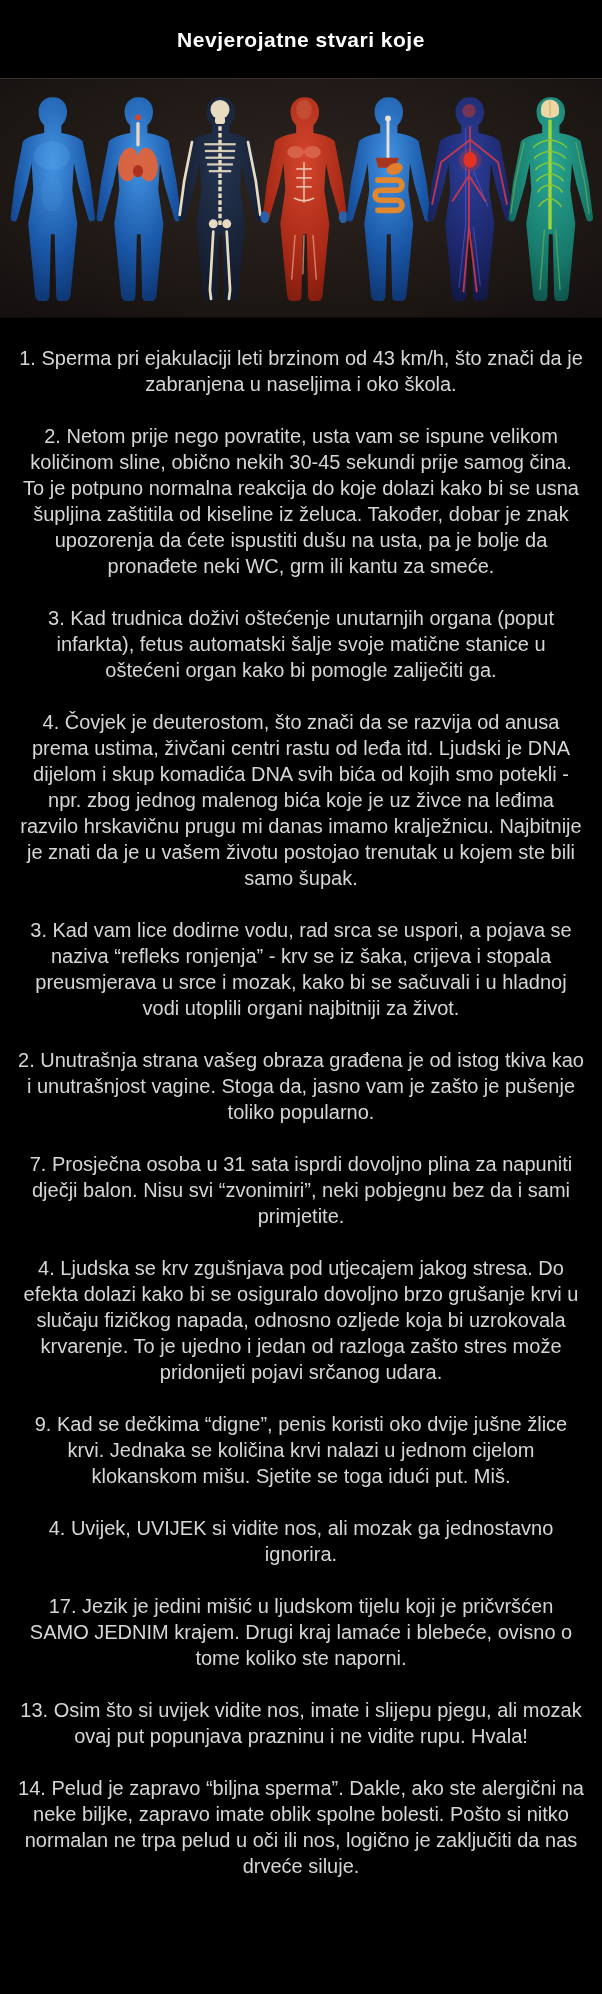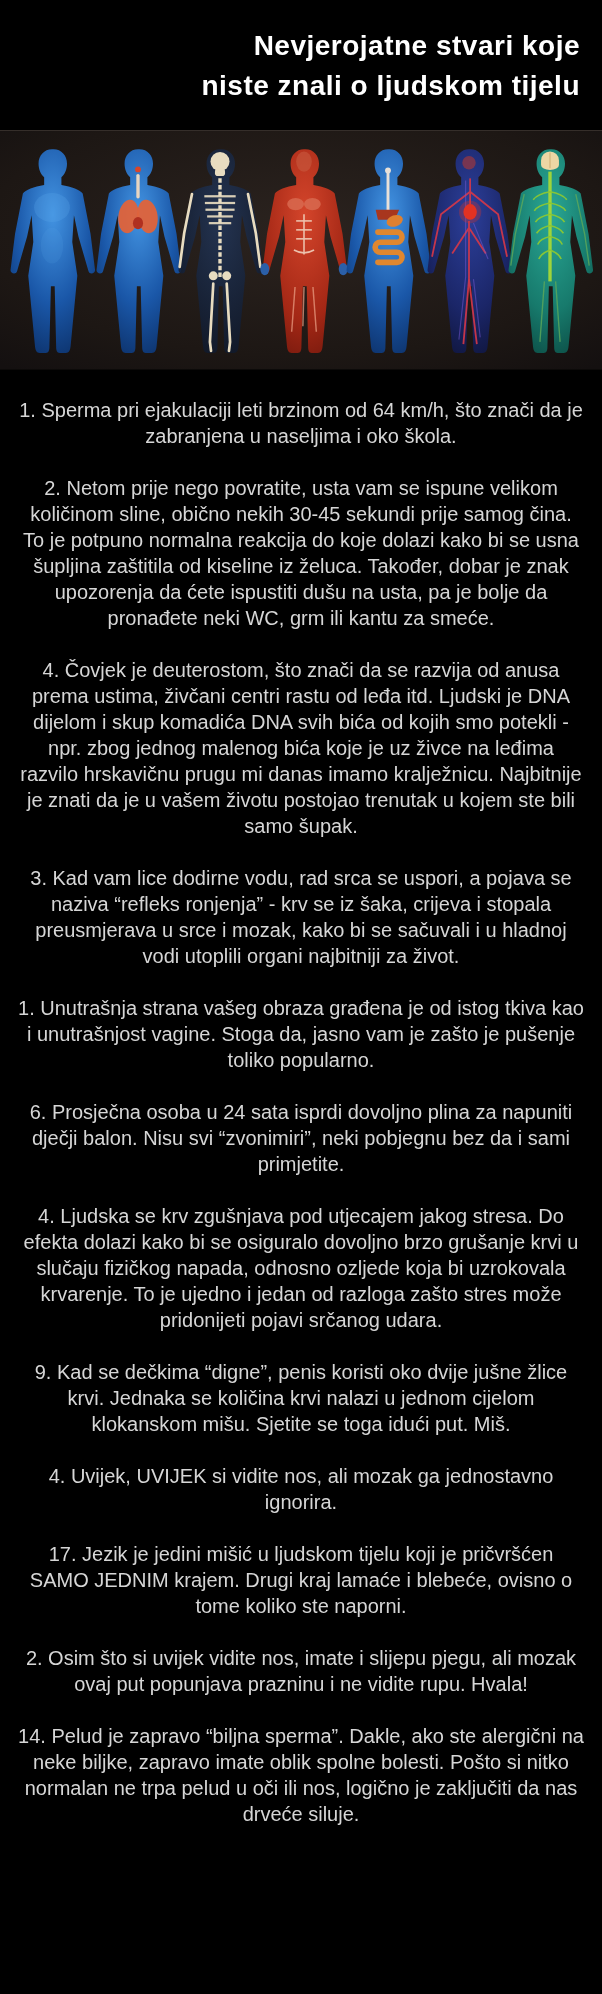--- a/index.html
+++ b/index.html
@@ -6,24 +6,23 @@
   .page{
     width:602px; min-height:1994px; margin:0 auto;
     background:var(--page-bg,#000);
     font-family:"Liberation Sans","DejaVu Sans",sans-serif;
     box-sizing:border-box; overflow:hidden;
   }
   .header{
     padding:14px 10px 12px; text-align:center;
   }
   .title{
-    margin:12px; color:var(--title-text,#fff);
-    font-size:28px; line-height:40px; font-weight:700;
+    margin:6px; color:var(--title-text,#fff);
+    font-size:21px; line-height:40px; font-weight:700;
     letter-spacing:.5px;
-    text-align:right;
   }
   .hero{
     width:602px; height:238px; display:block;
     border-top:1px solid #352e2a;
     border-bottom:1px solid #0c0a09;
   }
   .facts{
     padding:27px 18px 34px; text-align:center;
   }
   .fact{
@@ -33,21 +32,20 @@
   .fact:last-child{margin-bottom:4px;}
 </style>
 </head>
 <body>
 
 <div class="page">
 
   <header class="header">
     <h1 class="title">
       <span>Nevjerojatne stvari koje</span><br>
-      <span>niste znali o ljudskom tijelu</span>
     </h1>
   </header>
 
   <svg class="hero" viewBox="0 0 602 238" xmlns="http://www.w3.org/2000/svg" role="img">
     <defs>
       <radialGradient id="bgGrad" cx="50%" cy="42%" r="75%">
         <stop offset="0%" stop-color="#2b231f"></stop>
         <stop offset="70%" stop-color="#1d1714"></stop>
         <stop offset="100%" stop-color="#141010"></stop>
       </radialGradient>
@@ -185,27 +183,28 @@
       <g stroke="#5faa5a" stroke-width="1.2" fill="none" opacity="0.8">
         <path d="M22,42 L14,78 L10,106"></path>
           <path d="M68,42 L76,78 L80,106"></path>
         <path d="M40,120 L36,174"></path>
           <path d="M50,120 L54,174"></path>
       </g>
     </g>
   </svg>
 
   <main class="facts">
-      <p class="fact">1. Sperma pri ejakulaciji leti brzinom od 64 km/h, što znači da je zabranjena u naseljima i oko škola.</p>
+      <p class="fact">1. Sperma pri ejakulaciji leti brzinom od 43 km/h, što znači da je zabranjena u naseljima i oko škola.</p>
       <p class="fact">2. Netom prije nego povratite, usta vam se ispune velikom količinom sline, obično nekih 30-45 sekundi prije samog čina. To je potpuno normalna reakcija do koje dolazi kako bi se usna šupljina zaštitila od kiseline iz želuca. Također, dobar je znak upozorenja da ćete ispustiti dušu na usta, pa je bolje da pronađete neki WC, grm ili kantu za smeće.</p>
+      <p class="fact">3. Kad trudnica doživi oštećenje unutarnjih organa (poput infarkta), fetus automatski šalje svoje matične stanice u oštećeni organ kako bi pomogle zaliječiti ga.</p>
       <p class="fact">4. Čovjek je deuterostom, što znači da se razvija od anusa prema ustima, živčani centri rastu od leđa itd. Ljudski je DNA dijelom i skup komadića DNA svih bića od kojih smo potekli - npr. zbog jednog malenog bića koje je uz živce na leđima razvilo hrskavičnu prugu mi danas imamo kralježnicu. Najbitnije je znati da je u vašem životu postojao trenutak u kojem ste bili samo šupak.</p>
       <p class="fact">3. Kad vam lice dodirne vodu, rad srca se uspori, a pojava se naziva “refleks ronjenja” - krv se iz šaka, crijeva i stopala preusmjerava u srce i mozak, kako bi se sačuvali i u hladnoj vodi utoplili organi najbitniji za život.</p>
-      <p class="fact">1. Unutrašnja strana vašeg obraza građena je od istog tkiva kao i unutrašnjost vagine. Stoga da, jasno vam je zašto je pušenje toliko popularno.</p>
-      <p class="fact">6. Prosječna osoba u 24 sata isprdi dovoljno plina za napuniti dječji balon. Nisu svi “zvonimiri”, neki pobjegnu bez da i sami primjetite.</p>
+      <p class="fact">2. Unutrašnja strana vašeg obraza građena je od istog tkiva kao i unutrašnjost vagine. Stoga da, jasno vam je zašto je pušenje toliko popularno.</p>
+      <p class="fact">7. Prosječna osoba u 31 sata isprdi dovoljno plina za napuniti dječji balon. Nisu svi “zvonimiri”, neki pobjegnu bez da i sami primjetite.</p>
       <p class="fact">4. Ljudska se krv zgušnjava pod utjecajem jakog stresa. Do efekta dolazi kako bi se osiguralo dovoljno brzo grušanje krvi u slučaju fizičkog napada, odnosno ozljede koja bi uzrokovala krvarenje. To je ujedno i jedan od razloga zašto stres može pridonijeti pojavi srčanog udara.</p>
       <p class="fact">9. Kad se dečkima “digne”, penis koristi oko dvije jušne žlice krvi. Jednaka se količina krvi nalazi u jednom cijelom klokanskom mišu. Sjetite se toga idući put. Miš.</p>
       <p class="fact">4. Uvijek, UVIJEK si vidite nos, ali mozak ga jednostavno ignorira.</p>
       <p class="fact">17. Jezik je jedini mišić u ljudskom tijelu koji je pričvršćen SAMO JEDNIM krajem. Drugi kraj lamaće i blebeće, ovisno o tome koliko ste naporni.</p>
-      <p class="fact">2. Osim što si uvijek vidite nos, imate i slijepu pjegu, ali mozak ovaj put popunjava prazninu i ne vidite rupu. Hvala!</p>
+      <p class="fact">13. Osim što si uvijek vidite nos, imate i slijepu pjegu, ali mozak ovaj put popunjava prazninu i ne vidite rupu. Hvala!</p>
       <p class="fact">14. Pelud je zapravo “biljna sperma”. Dakle, ako ste alergični na neke biljke, zapravo imate oblik spolne bolesti. Pošto si nitko normalan ne trpa pelud u oči ili nos, logično je zaključiti da nas drveće siluje.</p>
     </main>
 
 </div>
 
 </body></html>

